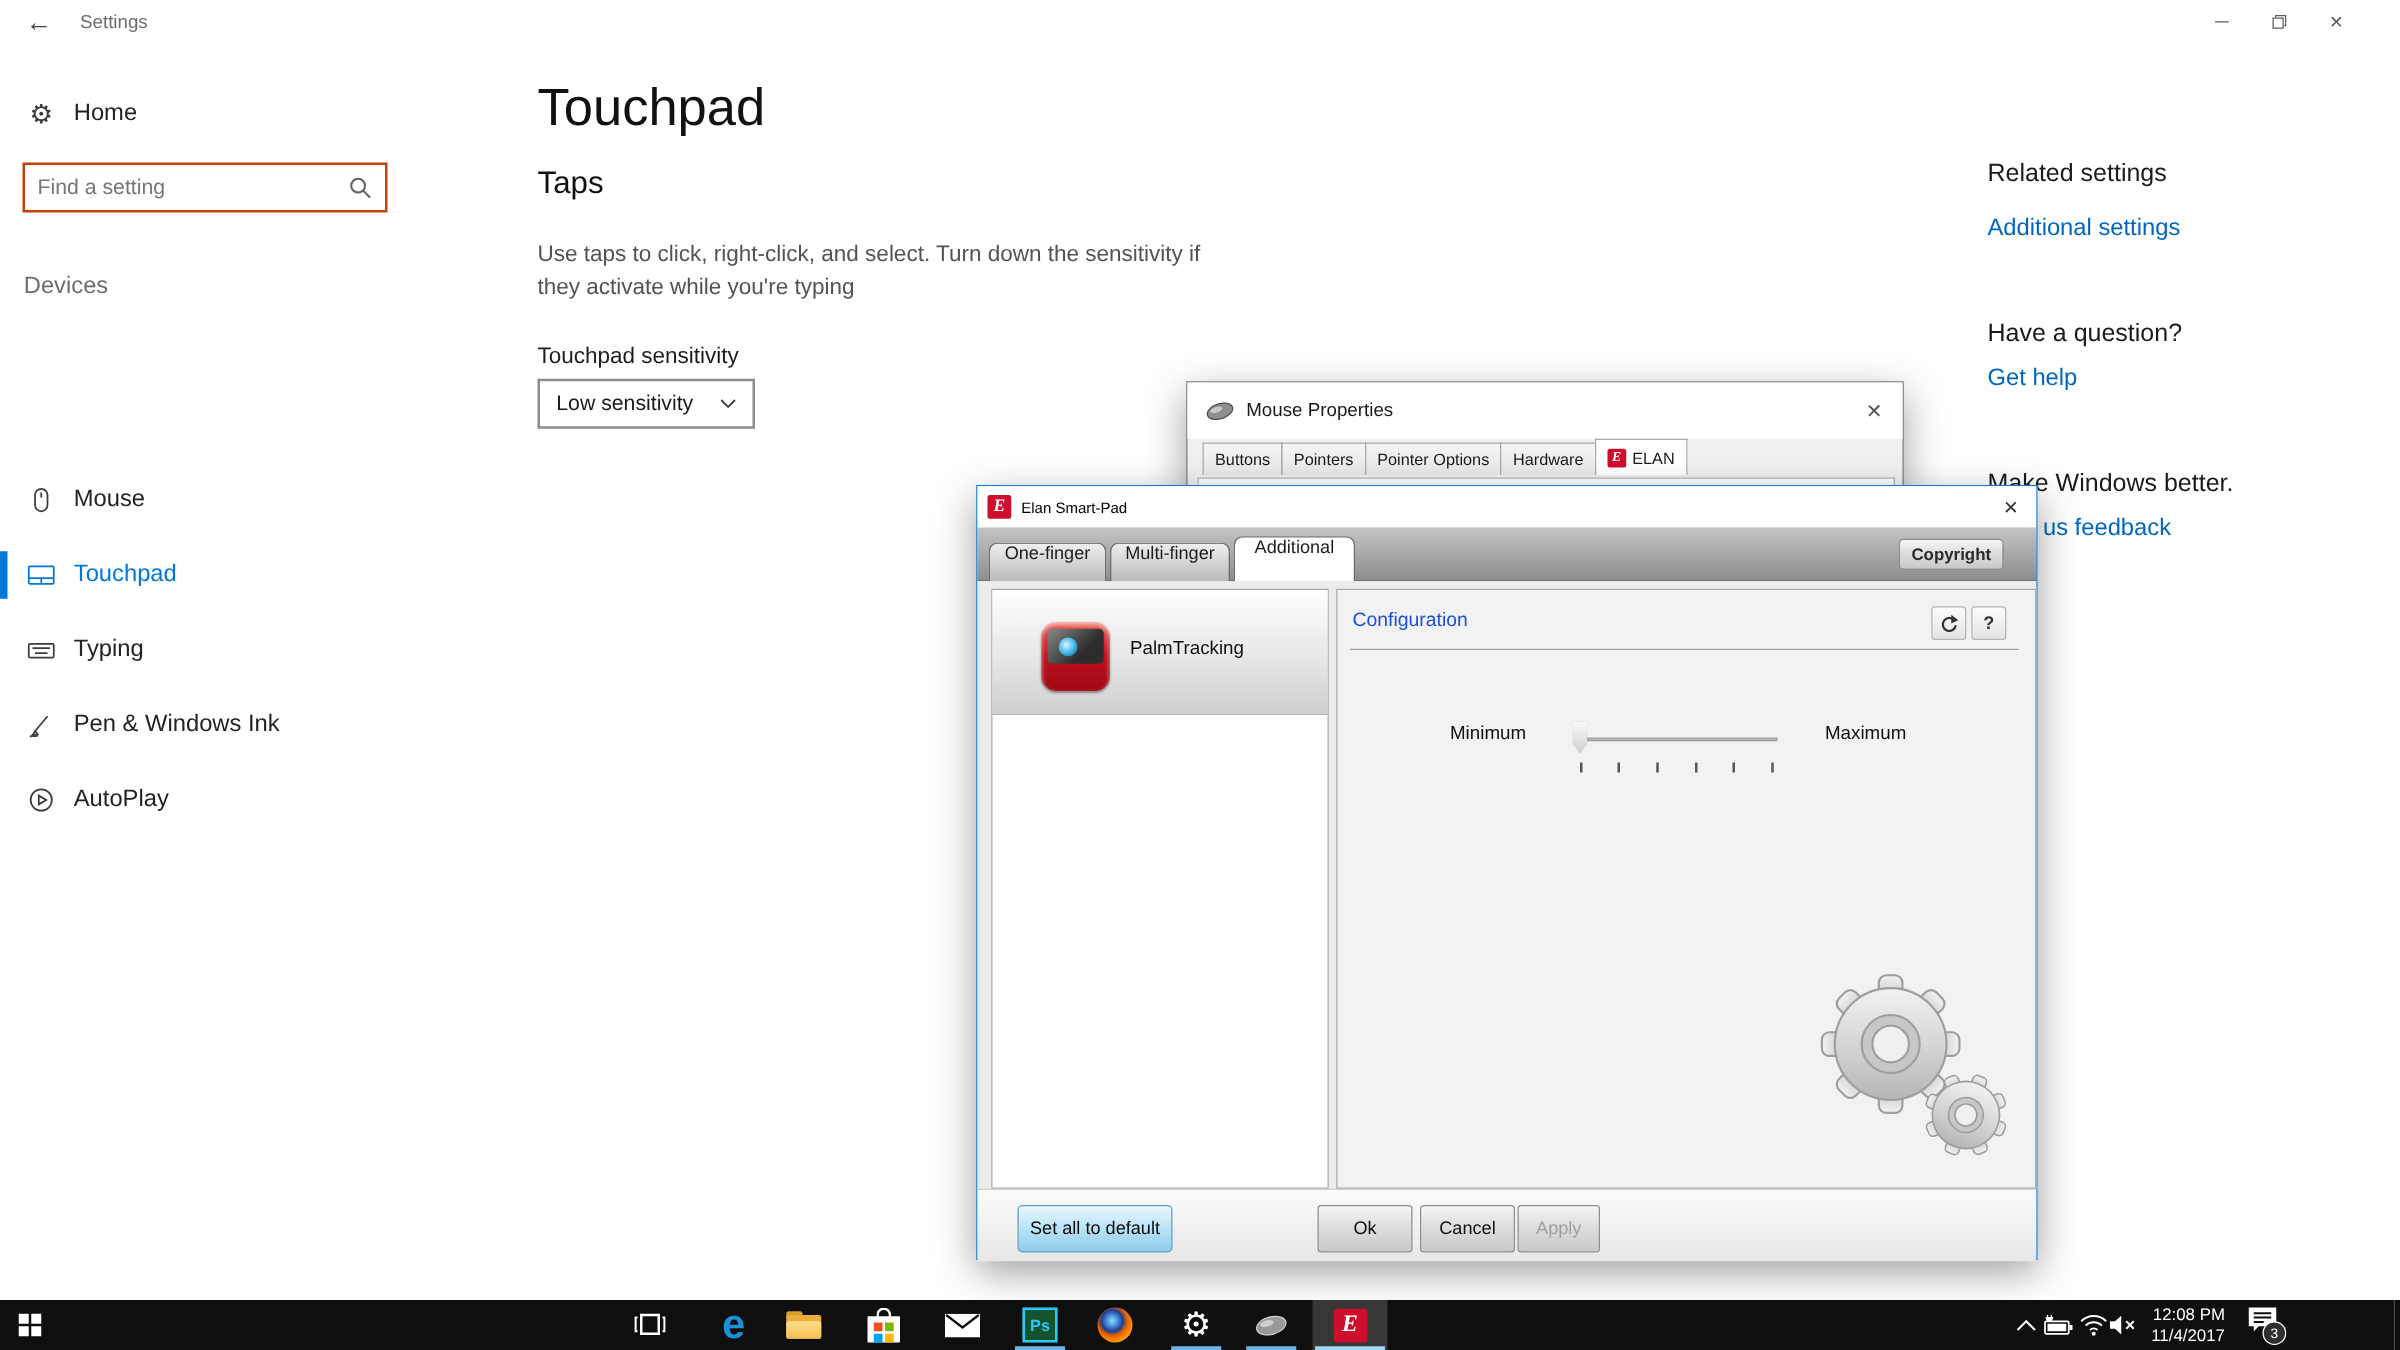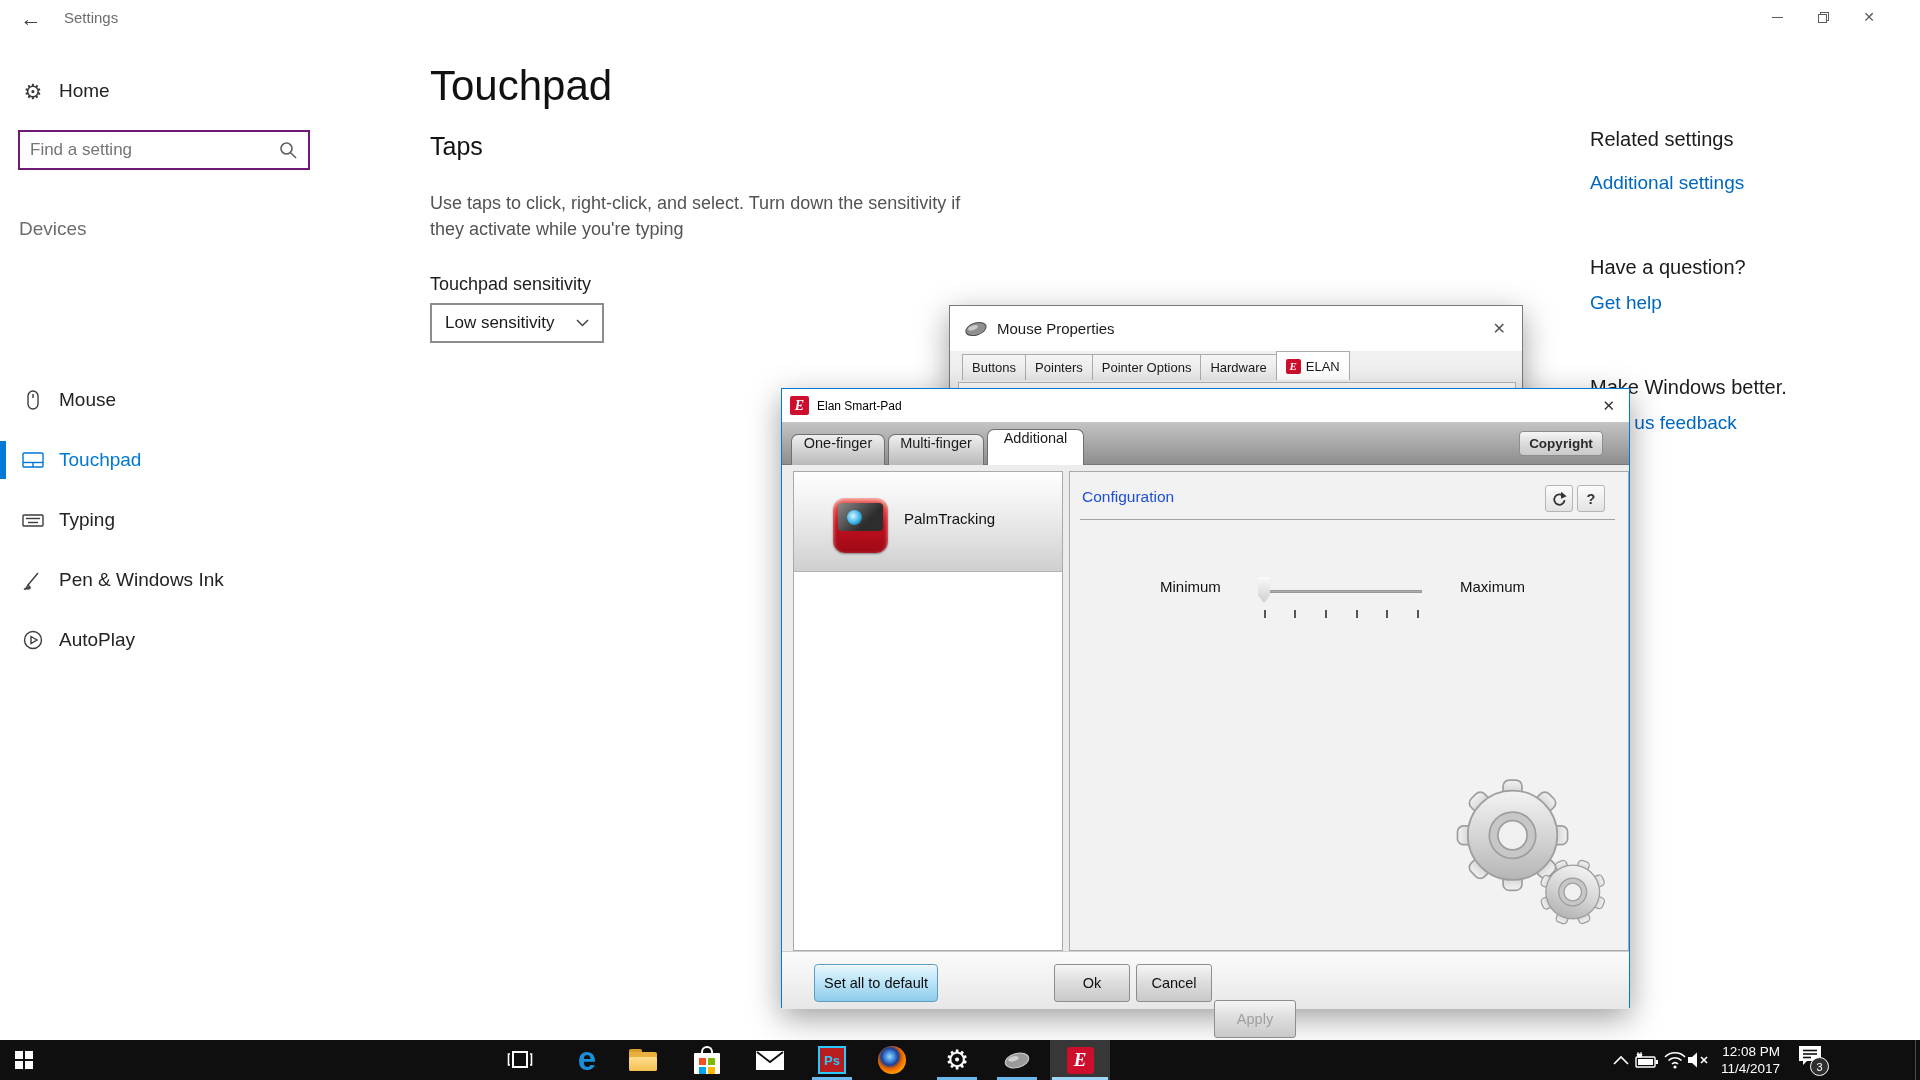--- a/index.html
+++ b/index.html
@@ -62,21 +62,21 @@
       <div class="cap-btn">
           <span style="font-size:14px;">✕</span>
         </div>
     </div>
 
     <div class="side-row" style="top:70px;">
       <span class="ic" style="font-size:21px;color:#3c3c3c;line-height:1;">⚙</span>
       <span class="lbl">Home</span>
     </div>
 
-    <div class="abs" style="left:18px;top:130px;width:292px;height:40px;border:2px solid #701a75;background:#fff;display:flex;align-items:center;">
+    <div class="abs" style="left:18px;top:130px;width:292px;height:40px;border:2px solid #c2410c;background:#fff;display:flex;align-items:center;">
       <input style="border: none; outline: none; flex: 1 1 0%; font-size: 17px; color: rgb(51, 51, 51); padding-left: 10px; font-family: &quot;Liberation Sans&quot;, sans-serif; background: transparent;" placeholder="Find a setting">
       <span style="margin-right:10px;display:flex;">
         <svg width="20" height="20" viewBox="0 0 20 20">
             <circle cx="8.5" cy="8.5" r="5.5" fill="none" stroke="#5f5f5f" stroke-width="1.6"></circle>
             <line x1="12.7" y1="12.7" x2="18" y2="18" stroke="#5f5f5f" stroke-width="1.6"></line>
           </svg>
       </span>
     </div>
 
     <div class="abs" style="left:19px;top:218px;font-size:19px;color:#6d6d6d;">Devices</div>
@@ -294,21 +294,21 @@
     <div class="abs" style="left:0;top:562px;width:100%;height:58px;background:linear-gradient(#fbfbfb,#e7e7e7);border-top:1px solid #cfcfcf;">
       <div style="position:absolute;left:32px;top:12px;width:124px;height:38px;border:1px solid #5e9bbf;border-radius:4px;background:linear-gradient(#eaf7fd,#bde5f8 45%,#90ccec);display:flex;align-items:center;justify-content:center;font-size:14.5px;color:#0c0c0c;box-shadow:inset 0 1px 0 rgba(255,255,255,.8);">
         <span>Set all to default</span>
       </div>
       <div class="gray-btn" style="position:absolute;left:272px;top:12px;width:76px;height:38px;">
         <span>Ok</span>
       </div>
       <div class="gray-btn" style="position:absolute;left:354px;top:12px;width:76px;height:38px;">
         <span>Cancel</span>
       </div>
-      <div class="gray-btn" style="position:absolute;left:432px;top:12px;width:82px;height:38px;color:#9f9f9f;margin-top:36px;">
+      <div class="gray-btn" style="position:absolute;left:432px;top:12px;width:66px;height:38px;color:#9f9f9f;">
         <span>Apply</span>
       </div>
     </div>
   </div>
 
   <div id="taskbar">
 
     <div class="tb-slot" style="left:0;">
       <span style="display:grid;grid-template-columns:8px 8px;grid-template-rows:8px 8px;gap:1.5px;">
         <span style="background:#fff;"></span>
@@ -351,21 +351,21 @@
     </div>
     <div class="tb-slot" style="left:746px;">
       <span style="display:flex;">
         <svg width="28" height="19" viewBox="0 0 28 19">
             <rect x="0" y="0" width="28" height="19" fill="#fff"></rect>
             <polyline points="1,1 14,11 27,1" fill="none" stroke="#0f0f0f" stroke-width="1.8"></polyline>
           </svg>
       </span>
     </div>
     <div class="tb-slot" style="left:808px;">
-      <span style="width:28px;height:28px;background:#b91c1c;border:2px solid #2bc8ff;color:#2bc8ff;font-size:13px;font-weight:bold;display:flex;align-items:center;justify-content:center;">Ps</span>
+      <span style="width:28px;height:28px;background:#14532d;border:2px solid #2bc8ff;color:#2bc8ff;font-size:13px;font-weight:bold;display:flex;align-items:center;justify-content:center;">Ps</span>
     </div>
     <div class="tb-slot" style="left:868px;">
       <span style="width:28px;height:28px;border-radius:50%;background:radial-gradient(circle at 42% 38%, #8fe0ff 0%, #3f7fd4 22%, #1c3f90 36%, #e66000 50%, #ff8f00 68%, #ffc400 86%, #a34a00 100%);"></span>
     </div>
     <div class="tb-slot" style="left:933px;">
       <span style="font-size:27px;color:#fff;line-height:1;">⚙</span>
     </div>
     <div class="tb-slot" style="left:993px;">
       <span style="display:flex;">
         <svg width="26" height="17" viewBox="0 0 26 17">

